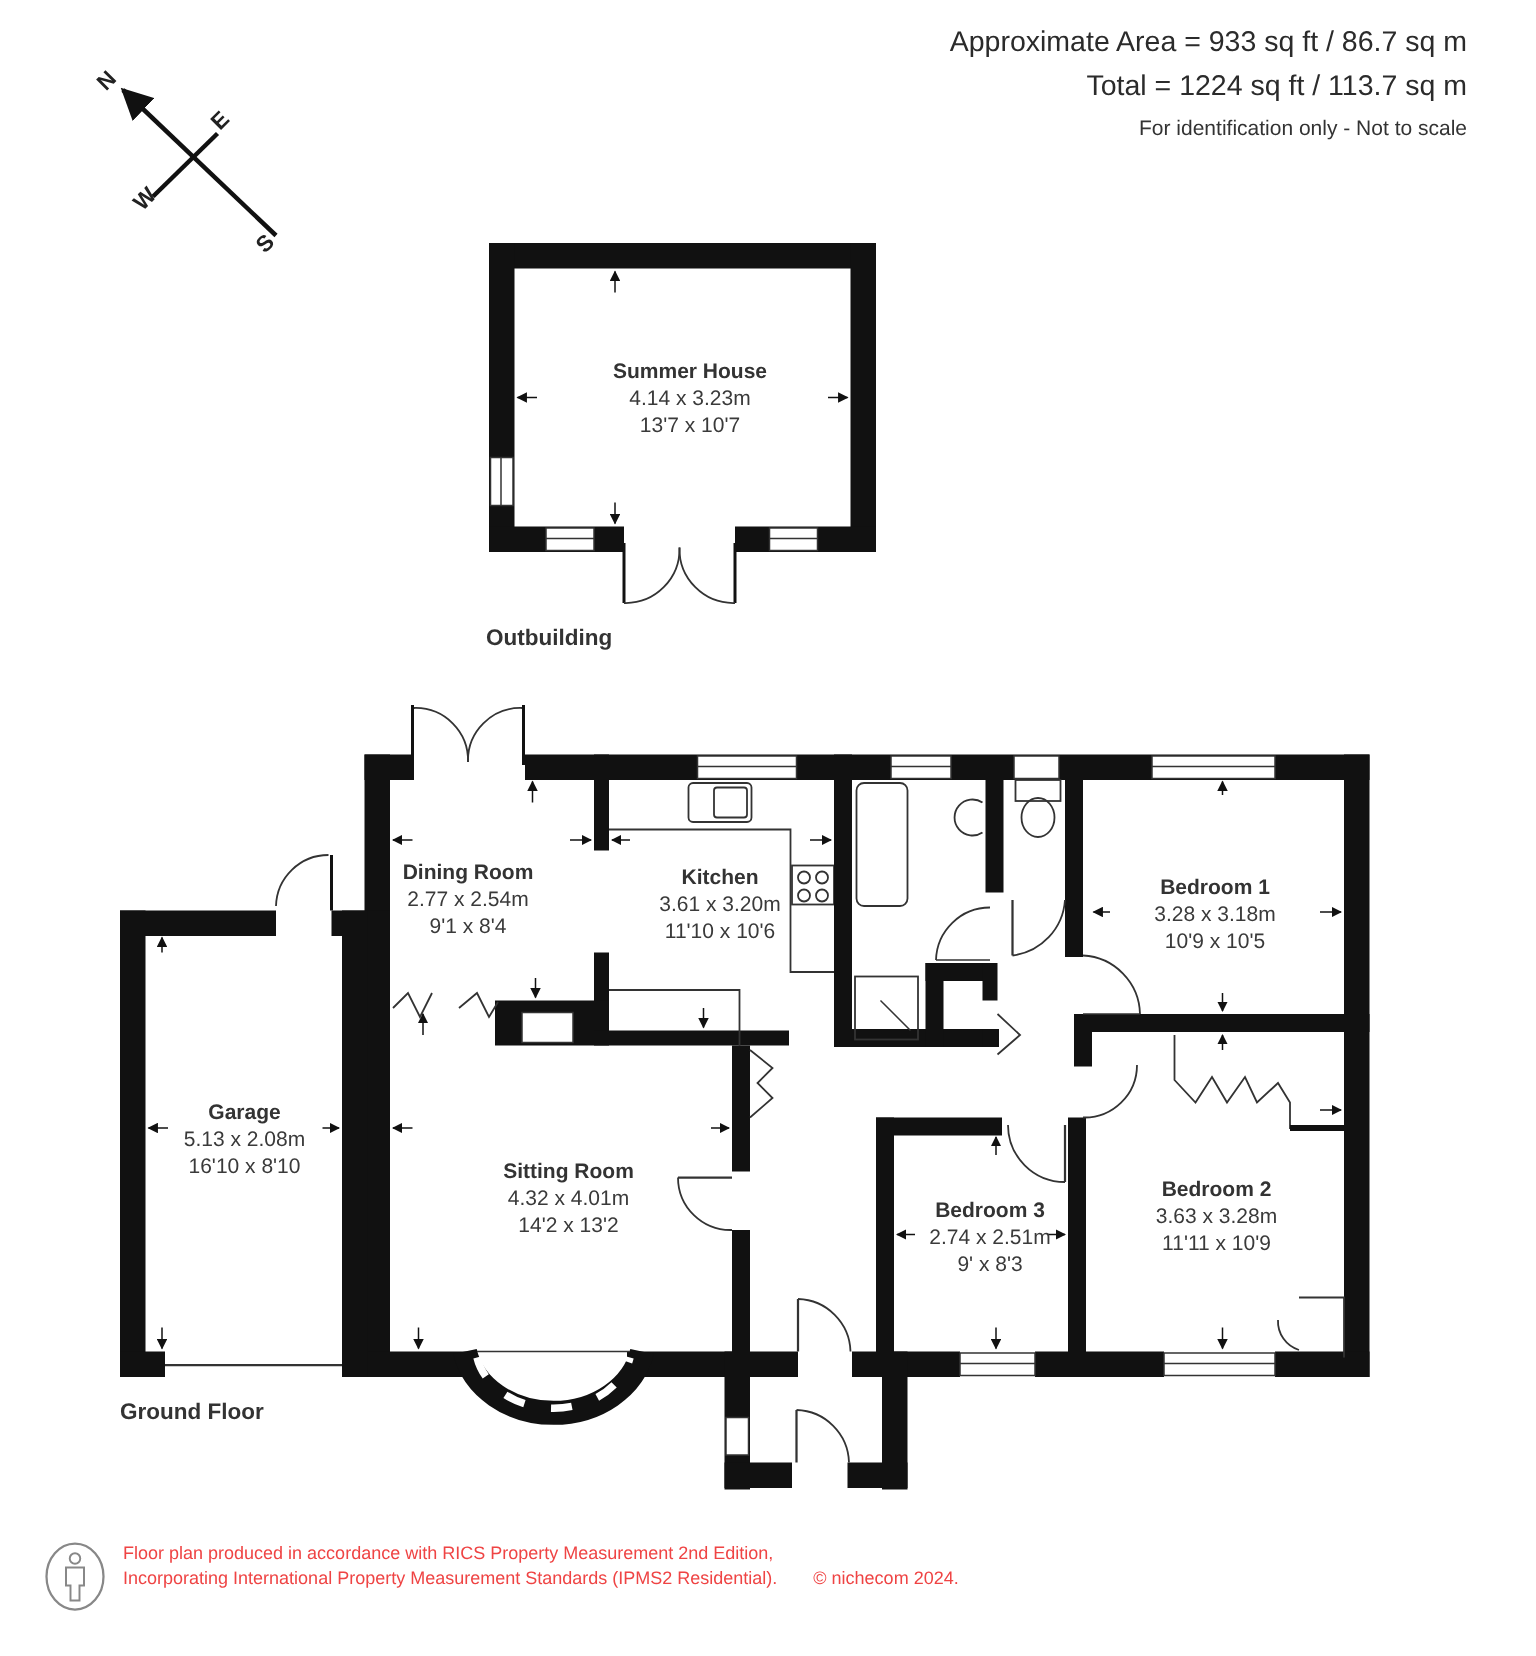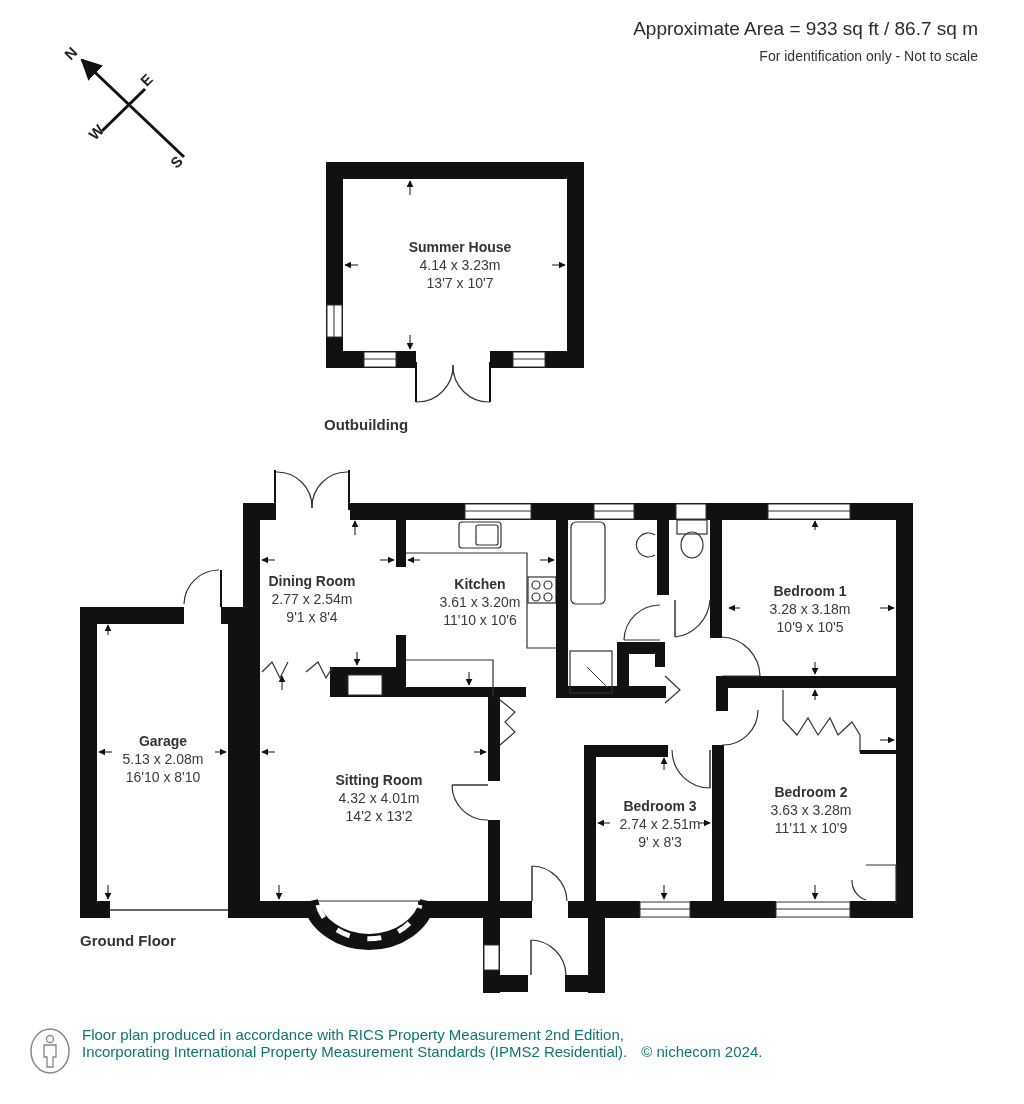--- a/index.html
+++ b/index.html
@@ -8,22 +8,22 @@
   .area-block { position:absolute; right:46px; top:14px; text-align:right; color:#2b2b2b; }
   .area-line { font-size:19px; line-height:29px; }
   .area-note { font-size:14px; line-height:26px; color:#333;text-align:right; }
   .room-name { font-family:"Liberation Sans", sans-serif; font-weight:bold; font-size:14px; fill:#333; text-anchor:middle; }
   .room-dim { font-family:"Liberation Sans", sans-serif; font-size:14px; fill:#3a3a3a; text-anchor:middle; }
   .section-label { font-family:"Liberation Sans", sans-serif; font-weight:bold; font-size:15px; fill:#333; }
   .compass-label { font-family:"Liberation Sans", sans-serif; font-weight:bold; font-size:15px; fill:#222; }
   .wall { fill:#111; }
   .thin { stroke:#333; stroke-width:1.2; fill:none; }
   .win { fill:#fff; stroke:#333; stroke-width:1; }
-  .footer { position:absolute; left:82px; top:1027px; font-size:15px; line-height:16.5px; color:#0f766e; }
-  .footer .copy { margin-left:14px; }
+  .footer { position:absolute; left:82px; top:1027px; font-size:12px; line-height:16.5px; color:#ef4444; }
+  .footer .copy { margin-left:24px; }
   .person-icon { position:absolute; left:28px; top:1027px; width:44px; height:48px; }
 </style>
 </head>
 <body>
 
 <svg id="plan" viewBox="0 0 1024 1104" xmlns="http://www.w3.org/2000/svg">
   <defs>
     <marker id="ah" viewBox="0 0 10 10" refX="9" refY="5" markerWidth="7" markerHeight="7" orient="auto-start-reverse">
       <path d="M0,0 L10,5 L0,10 z" fill="#111"></path>
     </marker>
@@ -259,20 +259,21 @@
   <g>
     <text class="room-name" x="811" y="797">Bedroom 2</text>
     <text class="room-dim" x="811" y="815">3.63 x 3.28m</text>
     <text class="room-dim" x="811" y="833">11'11 x 10'9</text>
   </g>
   <text class="section-label" x="80" y="946">Ground Floor</text>
 </svg>
 
 <div class="area-block">
   <div class="area-line">Approximate Area = 933 sq ft / 86.7 sq m</div>
+  <div class="area-line">Total = 1224 sq ft / 113.7 sq m</div>
   <div class="area-note">For identification only - Not to scale</div>
 </div>
 
 <svg class="person-icon" viewBox="0 0 44 48">
   <ellipse cx="22" cy="24" rx="19" ry="22" fill="none" stroke="#888" stroke-width="1.5"></ellipse>
   <circle cx="22" cy="12" r="3.5" fill="none" stroke="#888" stroke-width="1.3"></circle>
   <path d="M16,18 L28,18 L28,30 L25,30 L25,40 L19,40 L19,30 L16,30 Z" fill="none" stroke="#888" stroke-width="1.3"></path>
 </svg>
 <div class="footer">
   <div>Floor plan produced in accordance with RICS Property Measurement 2nd Edition,</div>

